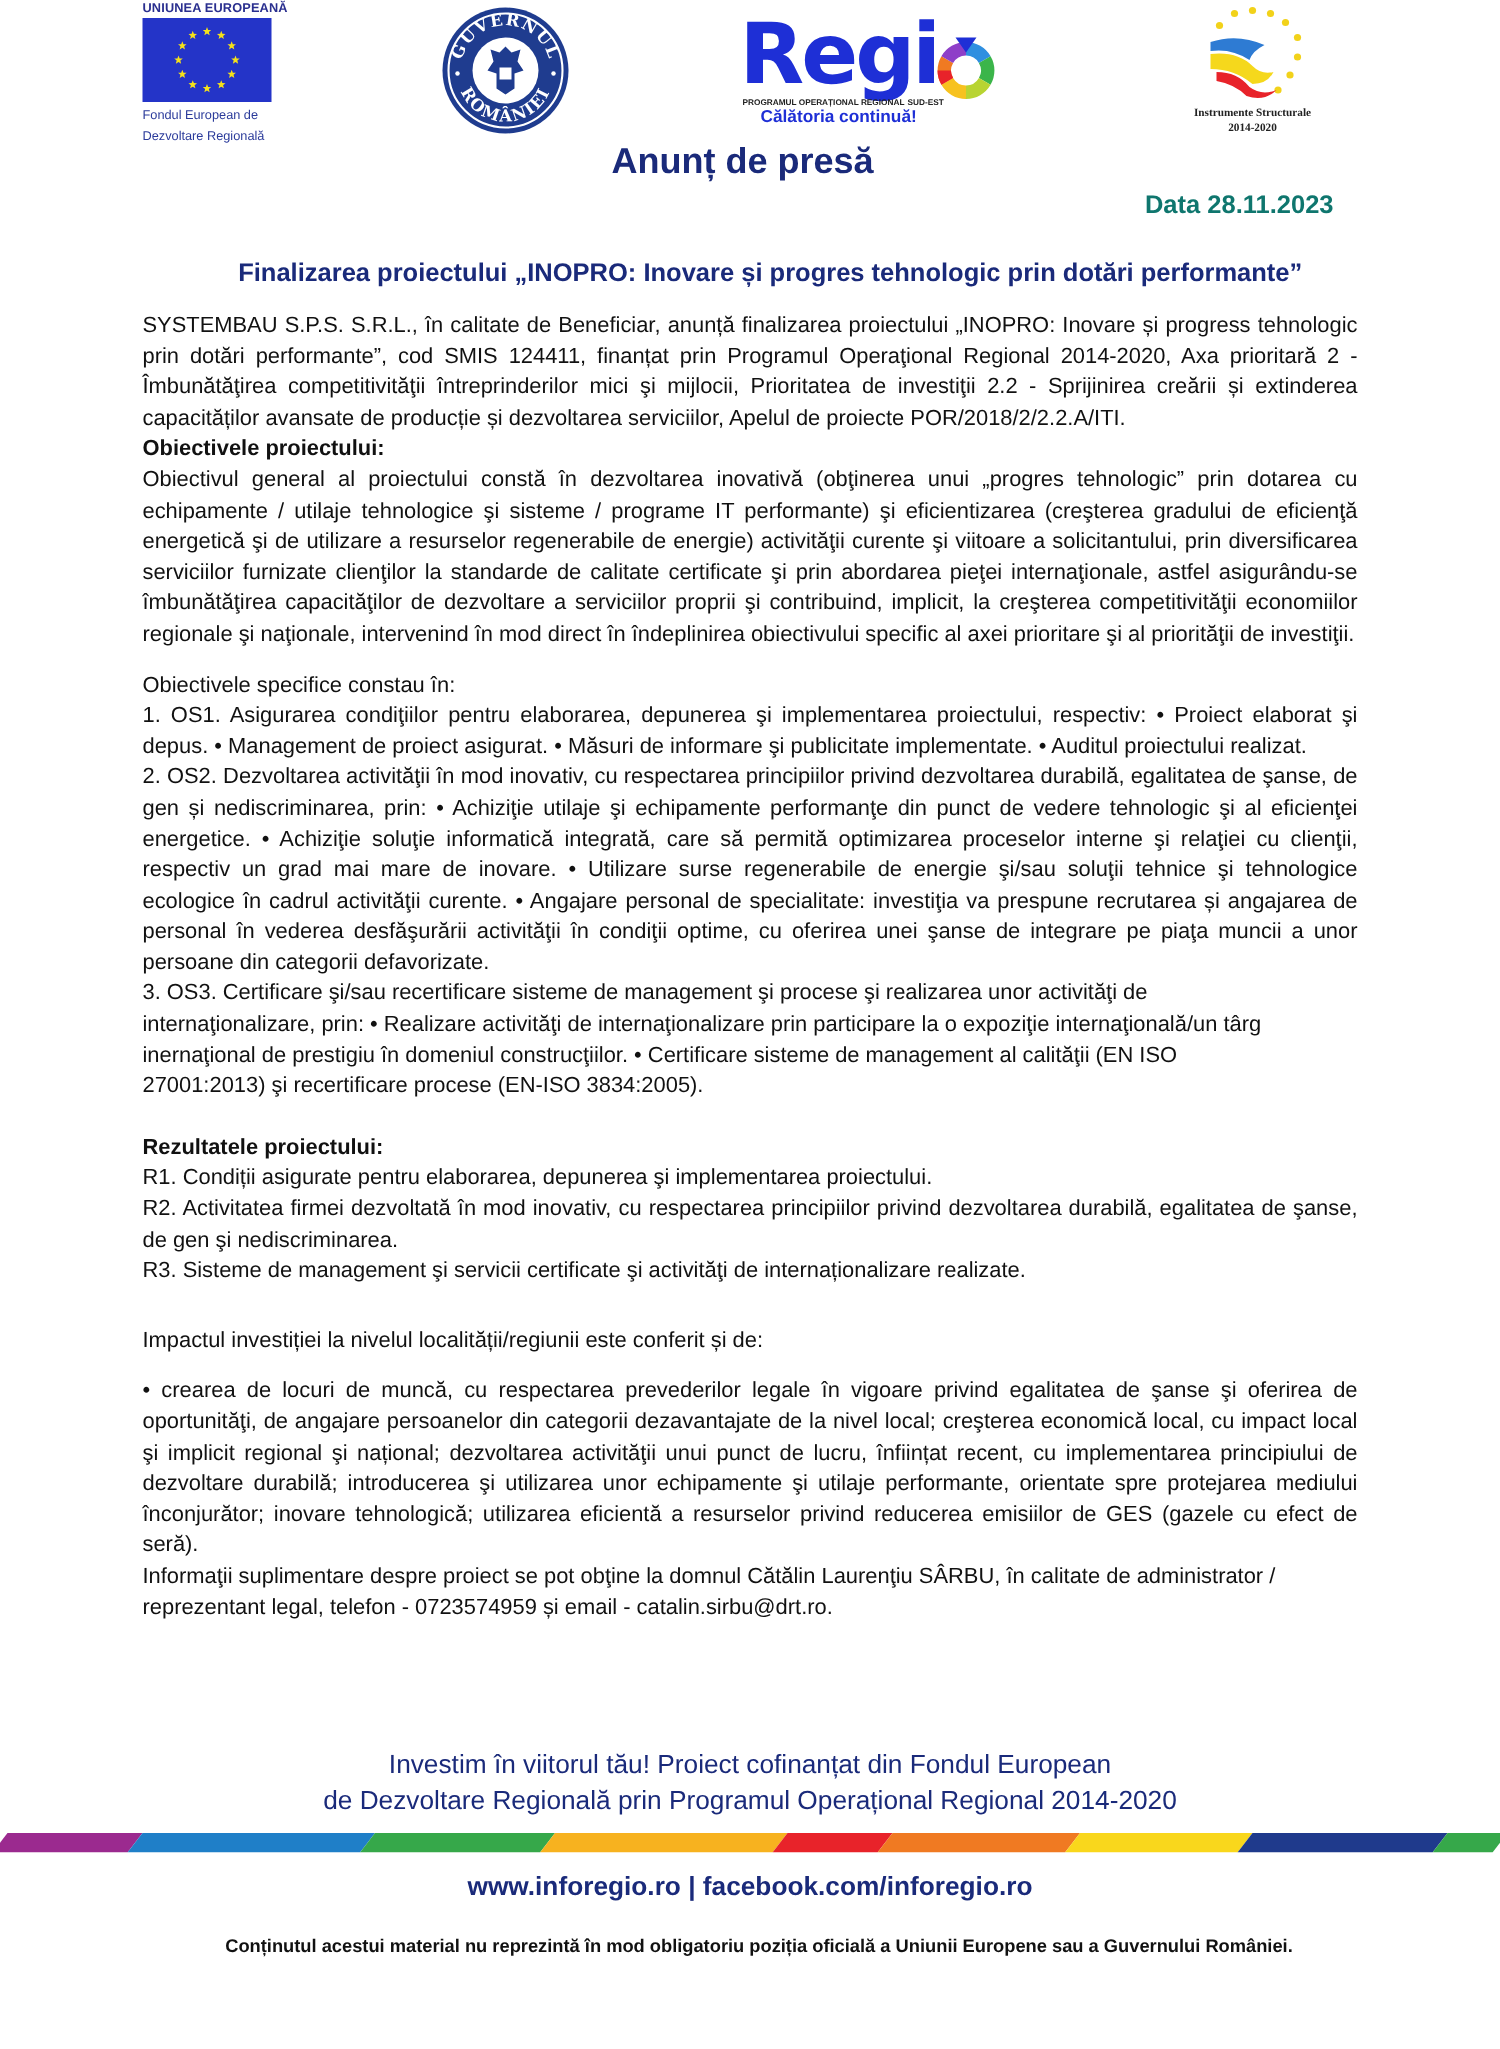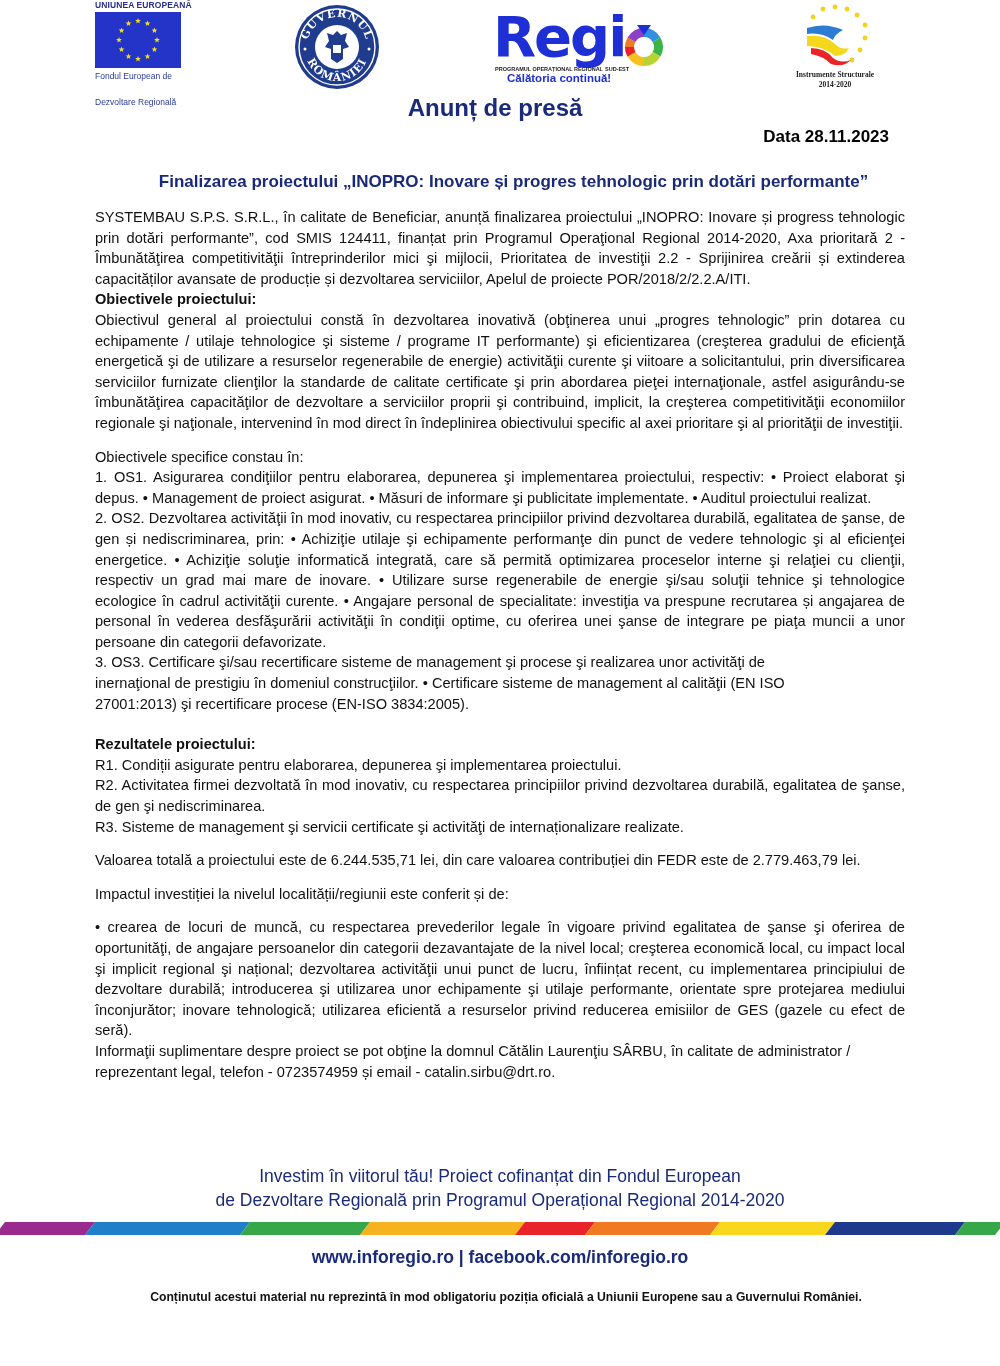--- a/index.html
+++ b/index.html
@@ -21,21 +21,21 @@
   .regio .ring { position: absolute; left: 128px; top: 12px; }
   .regio .prog { position: absolute; left: 2px; top: 56px; font-size: 5.5px; font-weight: bold; color: #222; letter-spacing: 0px; white-space: nowrap; }
   .regio .prog-r { position: absolute; left: 112px; top: 56px; font-size: 5.5px; font-weight: bold; color: #222; }
   .regio .tag { position: absolute; left: 14px; top: 62px; font-size: 11.5px; color: #1e2fd6; font-weight: bold; white-space: nowrap; }
 
   .is { left: 785px; top: 0; width: 100px; height: 95px; }
   .is .txt { position: absolute; left: 0; top: 70px; width: 100px; text-align: center; font-size: 7.5px; font-weight: bold; color: #222; line-height: 10px; font-family: Liberation Serif, serif; }
 
   
   .press-title { position: absolute; left: 0; width: 990px; top: 94px; text-align: center; font-size: 24px; font-weight: bold; color: #1a2a7a; }
-  .date { position: absolute; right: 111px; top: 127px; font-size: 17px; font-weight: bold; color: #000000; }
+  .date { position: absolute; right: 111px; top: 127px; font-size: 17px; font-weight: bold; color: #0f766e; }
   .project-title { position: absolute; left: 0; width: 1000px; top: 172px; text-align: center; font-size: 17px; font-weight: bold; color: #1a2a7a; padding-left: 27px; }
 
   
   .body { position: absolute; left: 95px; top: 207px; width: 810px; font-size: 14.6px; line-height: 20.6px; color: #111; }
   .body p { margin: 0; }
   .j { text-align: justify; }
   .b { font-weight: bold; }
   .gap { height: 13px; }
   .gap2 { height: 20px; }
 
@@ -62,21 +62,21 @@
           <polygon points="43.00,44.00 43.76,45.95 45.85,46.07 44.24,47.40 44.76,49.43 43.00,48.30 41.24,49.43 41.76,47.40 40.15,46.07 42.24,45.95"></polygon>
           <polygon points="33.50,41.45 34.26,43.40 36.35,43.53 34.74,44.86 35.26,46.88 33.50,45.75 31.74,46.88 32.26,44.86 30.65,43.53 32.74,43.40"></polygon>
           <polygon points="26.55,34.50 27.31,36.45 29.40,36.57 27.78,37.90 28.31,39.93 26.55,38.80 24.78,39.93 25.31,37.90 23.69,36.57 25.78,36.45"></polygon>
           <polygon points="24.00,25.00 24.76,26.95 26.85,27.07 25.24,28.40 25.76,30.43 24.00,29.30 22.24,30.43 22.76,28.40 21.15,27.07 23.24,26.95"></polygon>
           <polygon points="26.55,15.50 27.31,17.45 29.40,17.57 27.78,18.90 28.31,20.93 26.55,19.80 24.78,20.93 25.31,18.90 23.69,17.57 25.78,17.45"></polygon>
           <polygon points="33.50,8.55 34.26,10.49 36.35,10.62 34.74,11.95 35.26,13.97 33.50,12.85 31.74,13.97 32.26,11.95 30.65,10.62 32.74,10.49"></polygon>
         </g>
     </svg>
   </div>
   <div class="sub">Fondul European de</div>
-  <div class="sub" style="margin-top:16px">Dezvoltare Regională</div>
+  <div class="sub" style="margin-top:4px">Dezvoltare Regională</div>
 </div>
 
 <div class="logo gov">
   <svg width="88" height="88" viewBox="0 0 88 88">
     <circle cx="44" cy="44" r="42" fill="#1f3c8f"></circle>
     <circle cx="44" cy="44" r="38" fill="none" stroke="#fff" stroke-width="1.4"></circle>
     <circle cx="44" cy="44" r="22" fill="#fff"></circle>
     <path d="M44 28 l4 4 l6 -2 l-2 8 l4 6 l-6 2 l0 10 l-6 4 l-6 -4 l0 -10 l-6 -2 l4 -6 l-2 -8 l6 2 z" fill="#1f3c8f"></path>
     <rect x="40" y="42" width="8" height="8" fill="#fff"></rect>
     <defs>
@@ -143,30 +143,30 @@
 <div class="body">
   <p class="j">SYSTEMBAU S.P.S. S.R.L., în calitate de Beneficiar, anunță finalizarea proiectului „INOPRO: Inovare și progress tehnologic prin dotări performante”, cod SMIS 124411, finanțat prin Programul Operaţional Regional 2014-2020, Axa prioritară 2 - Îmbunătăţirea competitivităţii întreprinderilor mici şi mijlocii, Prioritatea de investiţii 2.2 - Sprijinirea creării și extinderea capacităților avansate de producție și dezvoltarea serviciilor, Apelul de proiecte POR/2018/2/2.2.A/ITI.</p>
   <p class="b">Obiectivele proiectului:</p>
   <p class="j">Obiectivul general al proiectului constă în dezvoltarea inovativă (obţinerea unui „progres tehnologic” prin dotarea cu echipamente / utilaje tehnologice şi sisteme / programe IT performante) şi eficientizarea (creşterea gradului de eficienţă energetică şi de utilizare a resurselor regenerabile de energie) activităţii curente şi viitoare a solicitantului, prin diversificarea serviciilor furnizate clienţilor la standarde de calitate certificate şi prin abordarea pieţei internaţionale, astfel asigurându-se îmbunătăţirea capacităţilor de dezvoltare a serviciilor proprii şi contribuind, implicit, la creşterea competitivităţii economiilor regionale şi naţionale, intervenind în mod direct în îndeplinirea obiectivului specific al axei prioritare şi al priorităţii de investiţii.</p>
   <div class="gap"></div>
   <p>Obiectivele specifice constau în:</p>
   <p class="j">1. OS1. Asigurarea condiţiilor pentru elaborarea, depunerea şi implementarea proiectului, respectiv: • Proiect elaborat şi depus. • Management de proiect asigurat. • Măsuri de informare şi publicitate implementate. • Auditul proiectului realizat.</p>
   <p class="j">2. OS2. Dezvoltarea activităţii în mod inovativ, cu respectarea principiilor privind dezvoltarea durabilă, egalitatea de şanse, de gen și nediscriminarea, prin: • Achiziţie utilaje şi echipamente performanţe din punct de vedere tehnologic şi al eficienţei energetice. • Achiziţie soluţie informatică integrată, care să permită optimizarea proceselor interne şi relaţiei cu clienţii, respectiv un grad mai mare de inovare. • Utilizare surse regenerabile de energie şi/sau soluţii tehnice şi tehnologice ecologice în cadrul activităţii curente. • Angajare personal de specialitate: investiţia va prespune recrutarea și angajarea de personal în vederea desfăşurării activităţii în condiţii optime, cu oferirea unei şanse de integrare pe piaţa muncii a unor persoane din categorii defavorizate.</p>
   <div>
     <p>3. OS3. Certificare şi/sau recertificare sisteme de management şi procese şi realizarea unor activităţi de</p>
+    <p>internaţionalizare, prin: • Realizare activităţi de internaţionalizare prin participare la o expoziţie internaţională/un târg</p>
     <p>inernaţional de prestigiu în domeniul construcţiilor. • Certificare sisteme de management al calităţii (EN ISO</p>
     <p>27001:2013) şi recertificare procese (EN-ISO 3834:2005).</p>
   </div>
   <div class="gap2"></div>
   <p class="b">Rezultatele proiectului:</p>
   <p>R1. Condiții asigurate pentru elaborarea, depunerea şi implementarea proiectului.</p>
   <p class="j">R2. Activitatea firmei dezvoltată în mod inovativ, cu respectarea principiilor privind dezvoltarea durabilă, egalitatea de şanse, de gen şi nediscriminarea.</p>
   <p>R3. Sisteme de management şi servicii certificate şi activităţi de internaționalizare realizate.</p>
   <div class="gap"></div>
-  <p>Valoarea totală a proiectului este de 6.244.535,71  lei, din care valoarea contribuției din FEDR este de 2.779.463,79 lei.</p>
   <div class="gap"></div>
   <p>Impactul investiției la nivelul localității/regiunii este conferit și de:</p>
   <div class="gap"></div>
   <p class="j">•  crearea de locuri de muncă, cu respectarea prevederilor legale în vigoare privind egalitatea de şanse şi oferirea de oportunităţi, de angajare persoanelor din categorii dezavantajate de la nivel local; creşterea economică local, cu impact local şi implicit regional şi național; dezvoltarea activităţii unui punct de lucru, înființat recent, cu implementarea principiului de dezvoltare durabilă; introducerea şi utilizarea unor echipamente şi utilaje performante, orientate spre protejarea mediului înconjurător; inovare tehnologică; utilizarea eficientă a resurselor privind reducerea emisiilor de GES (gazele cu efect de seră).</p>
   <p>Informaţii suplimentare despre proiect se pot obţine la domnul Cătălin Laurenţiu SÂRBU, în calitate de administrator /</p>
   <p>reprezentant legal, telefon - 0723574959 și email - catalin.sirbu@drt.ro.</p>
 </div>
 
 <div class="foot-slogan">
   <div>Investim în viitorul tău! Proiect cofinanțat din Fondul European</div>

